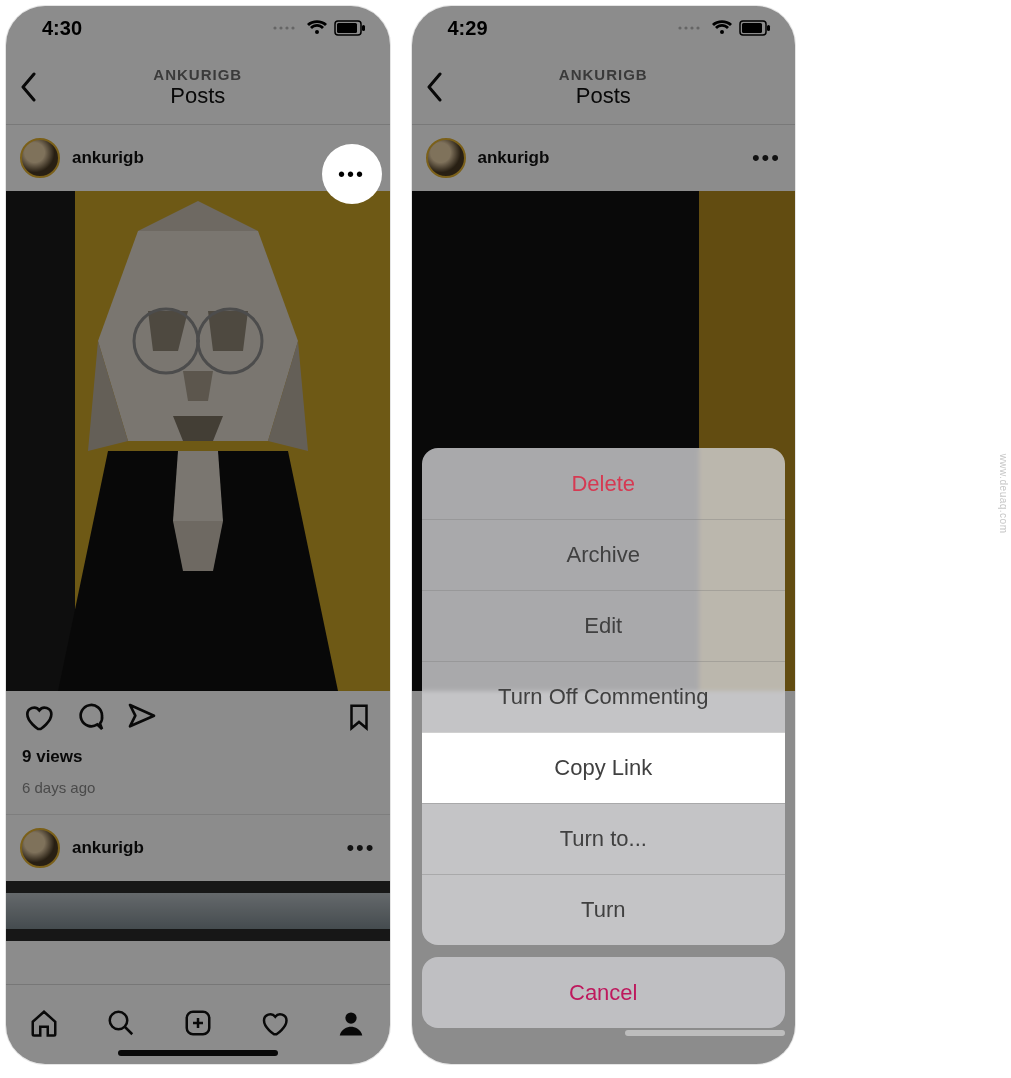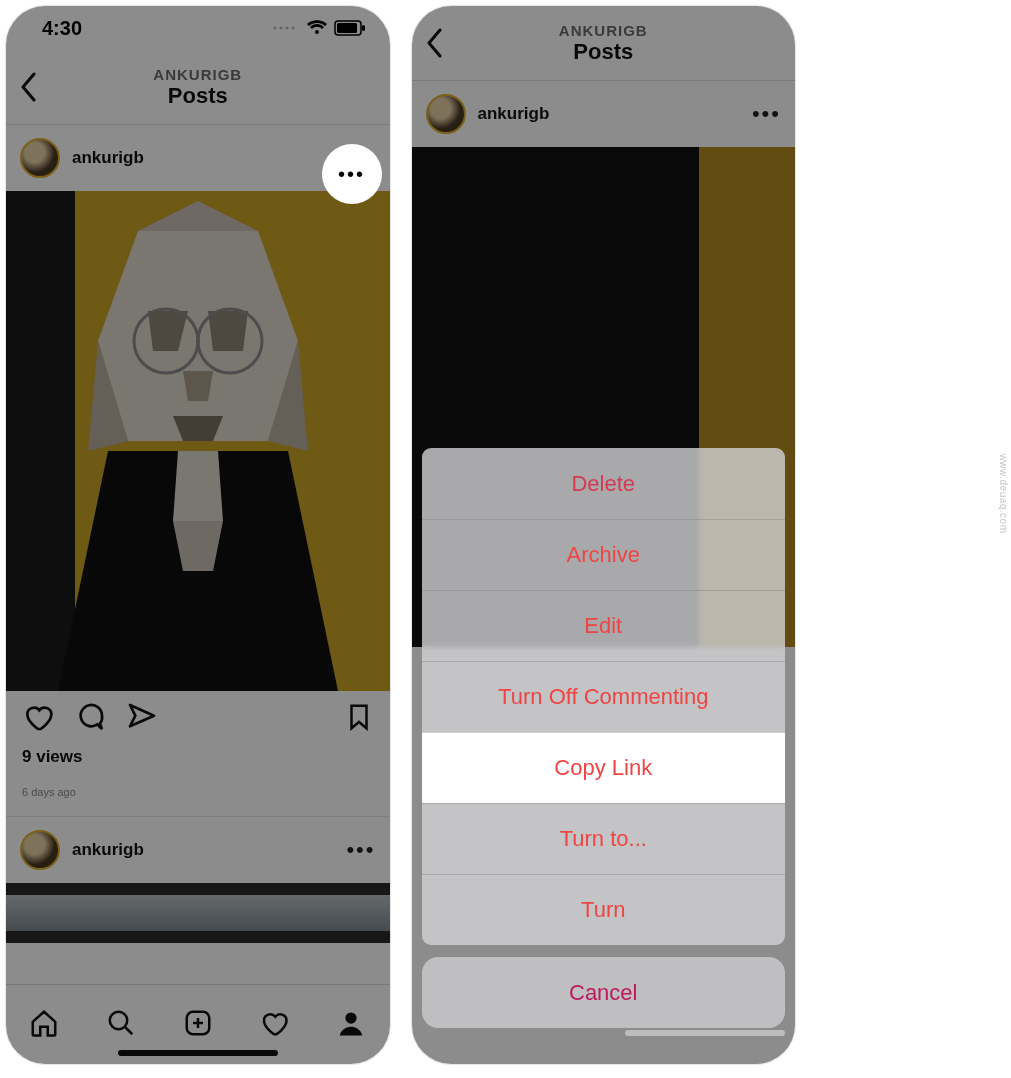--- a/index.html
+++ b/index.html
@@ -54,21 +54,21 @@
     top: 22px;
   }
   .nav-user-small {
     font-size: 15px;
     letter-spacing: 1px;
     color: #6b6b6b;
     font-weight: 600;
   }
   .nav-title {
     font-size: 22px;
-    font-weight: 700;
+    font-weight: 400;
     color: #111;
   }
   .post-header {
     height: 66px;
     display: flex;
     align-items: center;
     padding: 0 14px;
     gap: 12px;
   }
   .avatar {
@@ -110,22 +110,22 @@
   }
   .portrait svg { width:100%; height:100%; display:block; }
   .actions {
     height: 56px;
     display:flex; align-items:center;
     padding: 0 16px;
     gap: 20px;
   }
   .actions .save { margin-left:auto; }
   .meta { padding: 0 16px 12px; }
-  .views { font-size: 17px; font-weight:600; color:#111; margin-bottom:19px; }
-  .time  { font-size: 11px; color:#888; }
+  .views { font-size: 17px; font-weight:600; color:#111; margin-bottom:12px; }
+  .time  { font-size: 15px; color:#888; }
   .divider { height:1px; background:#e6e6e6; margin-top:6px; }
   .post-image2 {
     width:100%; height:60px;
     background: linear-gradient(#b8bfc4, #7e8a90);
     border-top:12px solid #2a2a2a;
     border-bottom:12px solid #2a2a2a;
     position:relative;
   }
   .tabbar {
     position:absolute; left:0; right:0; bottom:0;
@@ -149,29 +149,29 @@
 
   
   .phone.right .post-image { background: linear-gradient(90deg, #111 0 75%, #b28b1f 75% 100%); }
   .sheet-wrap {
     position:absolute; left:0; right:0; bottom:0;
     padding: 0 10px 20px;
     z-index: 40;
   }
   .sheet {
     background: rgba(210,210,212,0.80);
-    border-radius: 9px;
+    border-radius: 16px;
     overflow:hidden;
     backdrop-filter: blur(2px);
   }
   .sheet-item {
     height: 71px;
     display:flex; align-items:center; justify-content:center;
     font-size: 22px;
-    color:#ef4444;
+    color:#404040;
     border-top:1px solid rgba(120,120,120,0.35);
   }
   .sheet-item:first-child { border-top:none; }
   .sheet-item.destructive { color:#d63a52; }
   .sheet-item.highlight { background:#fff; }
   .cancel {
     margin-top:12px;
     background: rgba(200,200,203,0.85);
     border-radius:16px;
     height:71px;
@@ -304,20 +304,39 @@
             <path d="M3 22c1-5 6-7 9-7s8 2 9 7" fill="#111"></path>
           </svg></span>
       <div class="home-indicator"></div>
     </div>
 
     <div class="dim"></div>
     <div class="more-highlight">•••</div>
   </div>
 
   <div class="phone right">
+    <div class="status-bar">
+      <span>4:29</span>
+      <span class="status-icons">
+        <svg width="28" height="10" viewBox="0 0 28 10">
+            <circle cx="3" cy="5" r="1.6" fill="#b9b9b9"></circle>
+            <circle cx="9" cy="5" r="1.6" fill="#b9b9b9"></circle>
+            <circle cx="15" cy="5" r="1.6" fill="#b9b9b9"></circle>
+            <circle cx="21" cy="5" r="1.6" fill="#b9b9b9"></circle>
+          </svg>
+        <svg width="22" height="16" viewBox="0 0 22 16">
+            <path d="M11 14a2 2 0 100-4 2 2 0 000 4zM4 7c4-4 10-4 14 0l-2 2c-3-3-7-3-10 0L4 7zM1 4C6-1 16-1 21 4l-2 2C15 2 7 2 3 6L1 4z" fill="#000"></path>
+          </svg>
+        <svg width="32" height="16" viewBox="0 0 32 16">
+            <rect x="1" y="1" width="26" height="14" rx="3" fill="none" stroke="#000" stroke-width="1.5"></rect>
+            <rect x="3" y="3" width="20" height="10" rx="1.5" fill="#000"></rect>
+            <rect x="28" y="5" width="3" height="6" rx="1.5" fill="#000"></rect>
+          </svg>
+      </span>
+    </div>
 
     <div class="nav-header">
       <span class="back">
         <svg width="18" height="30" viewBox="0 0 18 30">
             <path d="M14 2 3 15l11 13" fill="none" stroke="#111" stroke-width="3" stroke-linecap="round" stroke-linejoin="round"></path>
           </svg>
       </span>
       <span class="nav-user-small">ANKURIGB</span>
       <span class="nav-title">Posts</span>
     </div>

